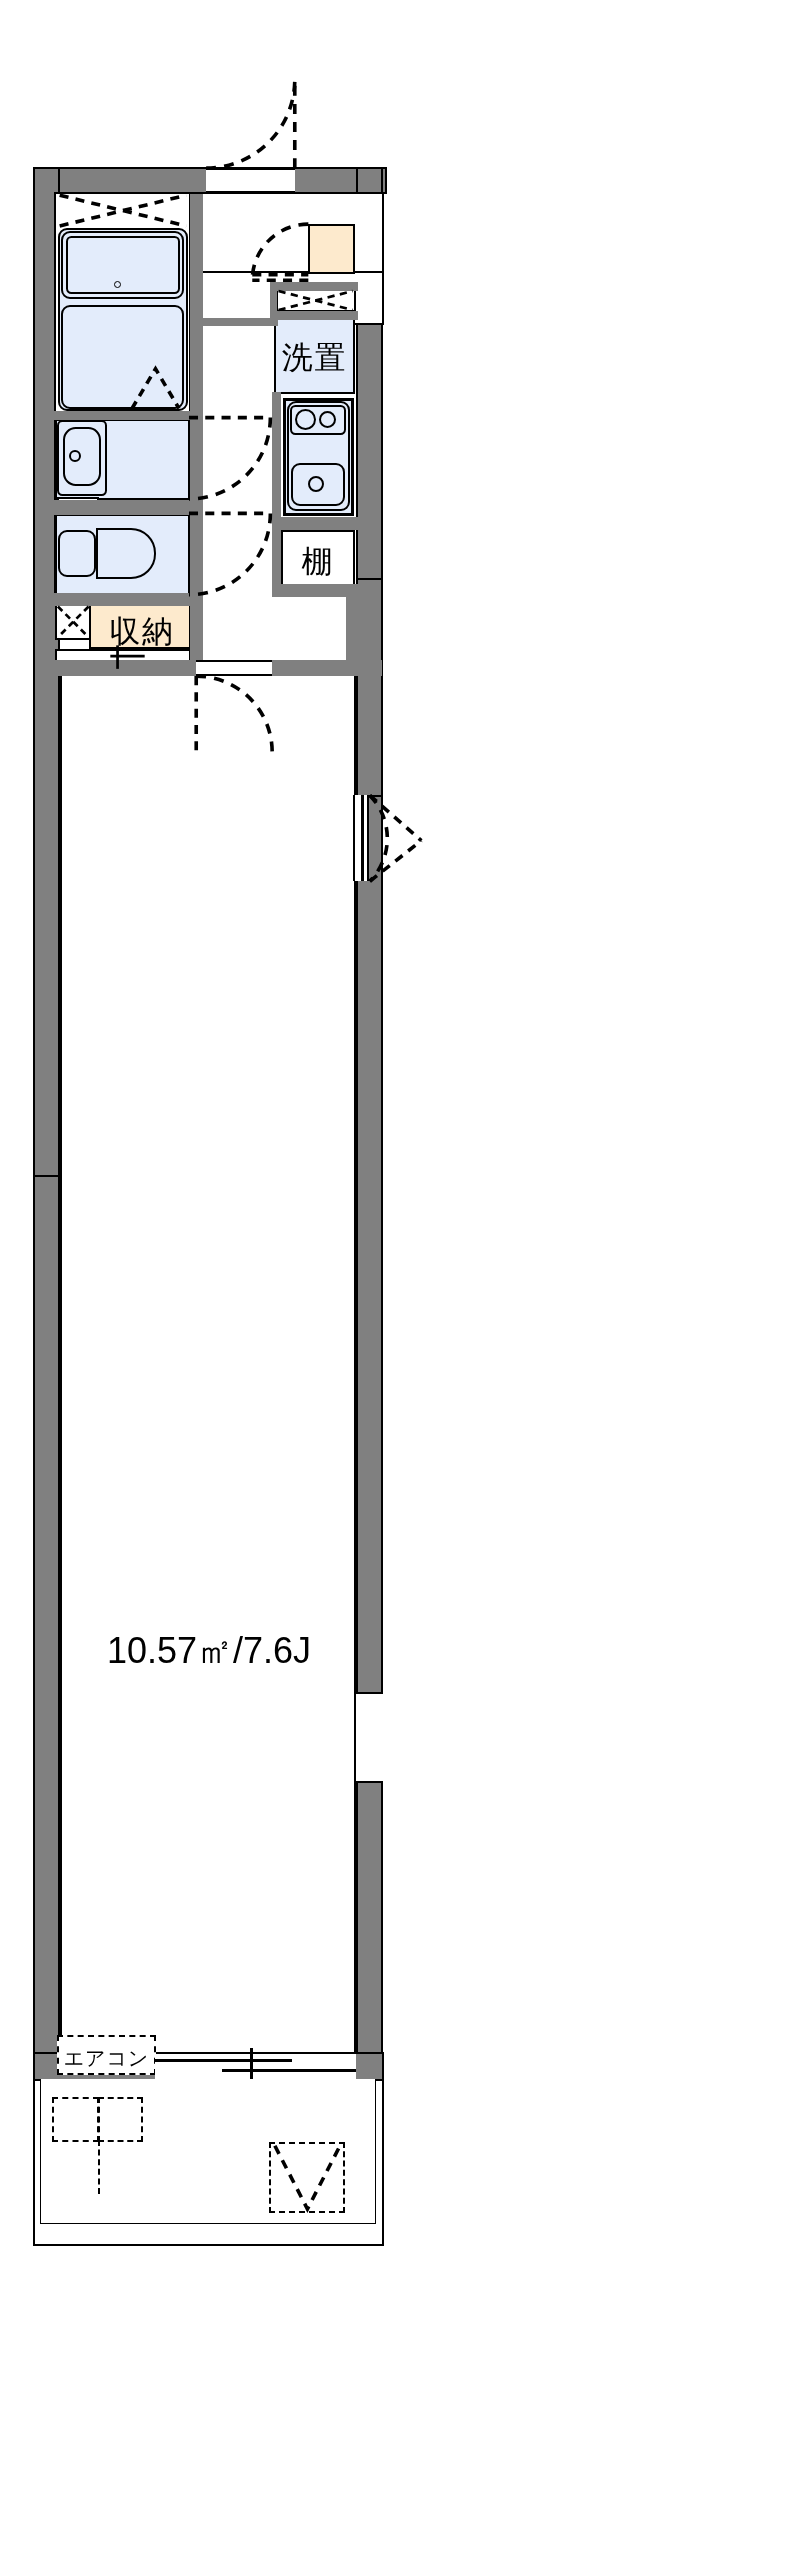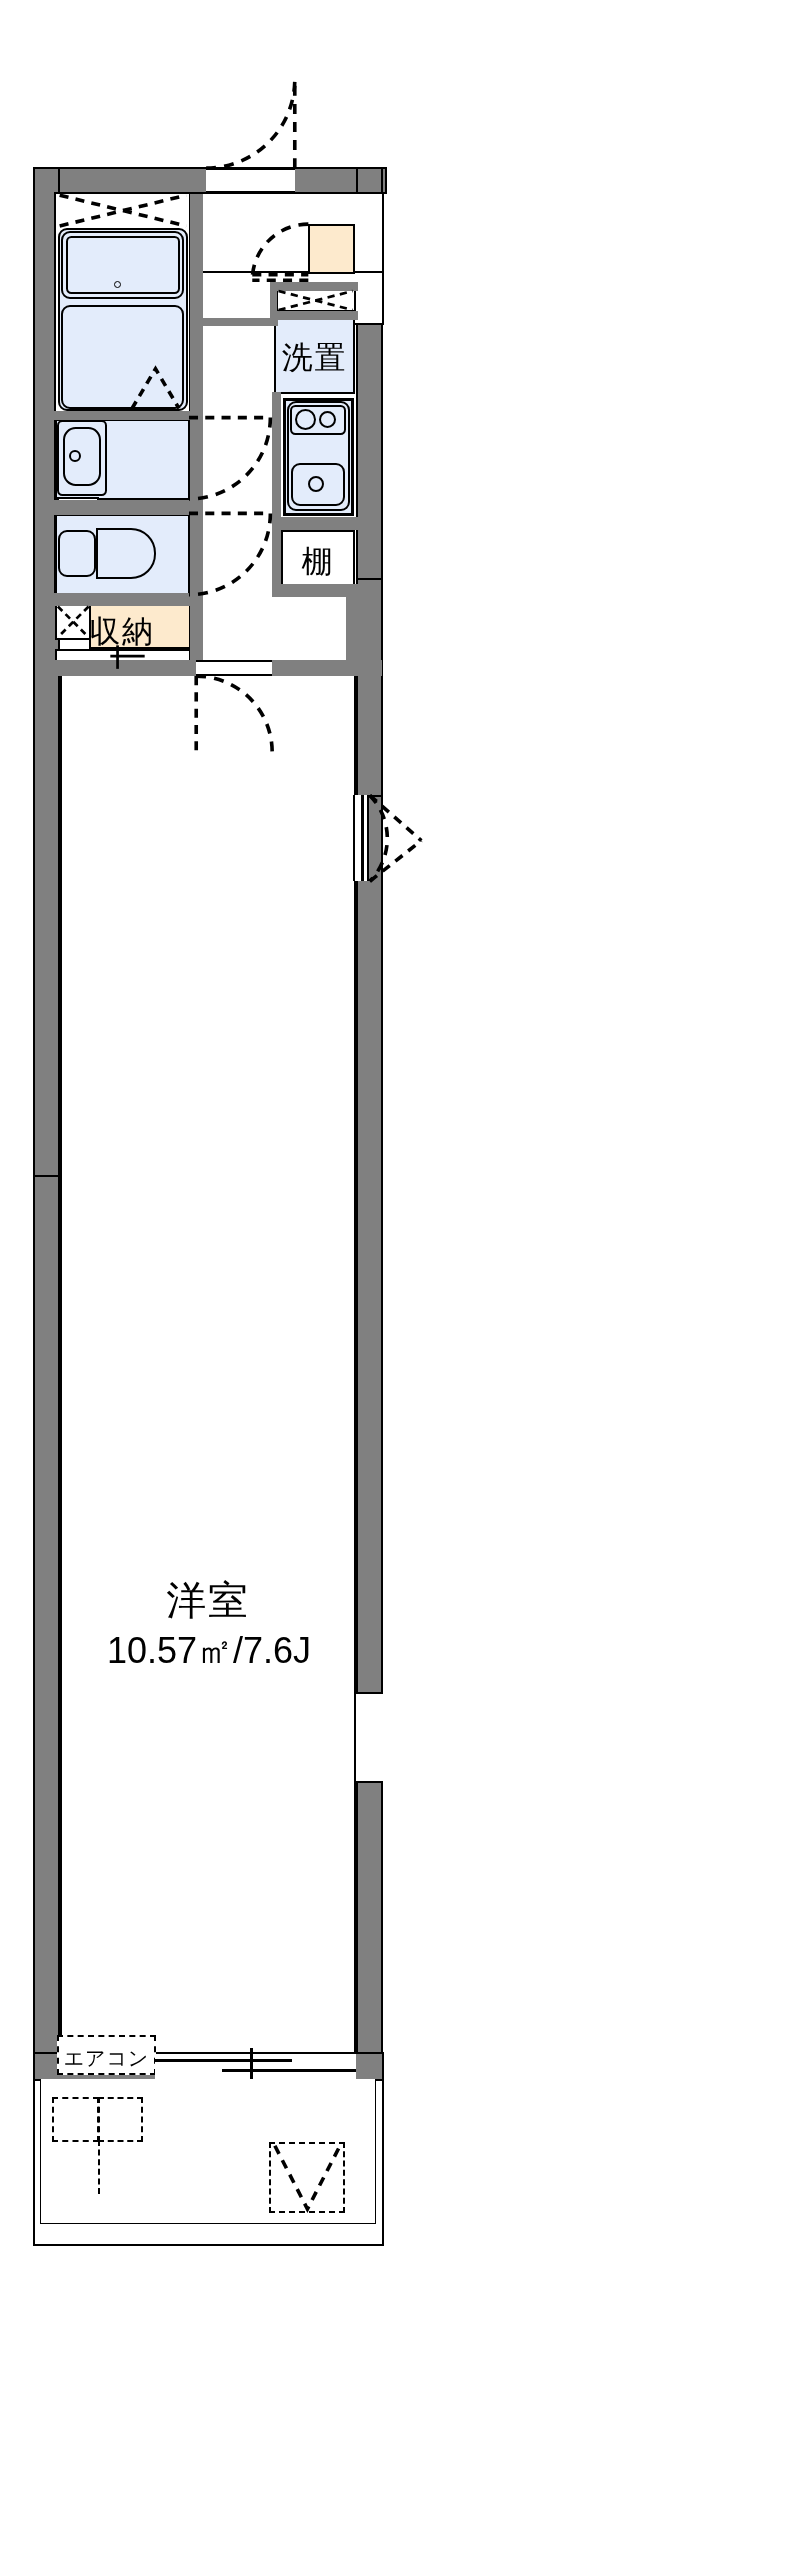--- a/index.html
+++ b/index.html
@@ -94,21 +94,21 @@
   <div class="abs fix r14" style="left:63px;top:427px;width:38px;height:59px;border-width:2.7px;"></div>
   <div class="abs fix circ" style="left:69px;top:450px;width:11.8px;height:11.8px;border-width:2.7px;"></div>
   <div class="abs whitebox" style="left:57px;top:497px;width:42px;height:9px;border-width:2.7px;"></div>
 
   <div class="abs fix" style="left:54px;top:513px;width:137px;height:83px;border-width:3.6px;"></div>
   <div class="abs fix r10" style="left:58px;top:530px;width:38px;height:47px;border-width:2.7px;"></div>
   <div class="abs fix" style="left:96px;top:528px;width:60px;height:51px;border-width:2.7px;border-radius:0 25px 25px 0;"></div>
 
   <div class="abs whitebox" style="left:55px;top:604px;width:36px;height:36px;"></div>
   <div class="abs store" style="left:89px;top:602px;width:102px;height:47px;"></div>
-  <div class="lbl lbl-fix" style="left:71px;top:611px;width:102px;">収納</div>
+  <div class="lbl lbl-fix" style="left:91px;top:611px;width:102px;">収納</div>
 
   <div class="abs whitebox" style="left:55px;top:649px;width:136px;height:14.5px;border-width:2.7px;"></div>
 
   <div class="abs wall-inner" style="left:190px;top:194px;width:12.7px;height:217px;"></div>
   <div class="abs wall-inner" style="left:190px;top:411px;width:12.7px;height:98px;"></div>
   <div class="abs wall-inner" style="left:190px;top:506px;width:12.7px;height:98px;"></div>
   <div class="abs wall-inner" style="left:190px;top:601px;width:12.7px;height:65px;"></div>
 
   <div class="abs wall-inner" style="left:54px;top:411px;width:137px;height:9px;"></div>
 
@@ -129,21 +129,20 @@
   <div class="abs wall-inner" style="left:52px;top:660px;width:145px;height:16.3px;"></div>
   <div class="abs wall-inner" style="left:272px;top:660px;width:110px;height:16.3px;"></div>
 
   <div class="abs wall-inner" style="left:346px;top:597px;width:11.8px;height:71px;"></div>
 
   <div class="abs whitebox noborder" style="left:196px;top:660px;width:76px;height:16.3px;background:#fff;border-top:2.7px solid #000;border-bottom:2.7px solid #000;"></div>
 
   <div class="abs" style="left:60px;top:676px;width:296px;height:1376px;background:#ffffff;
               border-left:2.7px solid #000;border-right:2.7px solid #000;"></div>
 
-  <div class="lbl lbl-room" style="left:60px;top:1573px;width:296px;">洋室</div>
   <div class="lbl lbl-area" style="left:42px;top:1627px;width:334px;">10.57㎡/7.6J</div>
 
   <div class="abs whitebox noborder" style="left:353px;top:795px;width:16.3px;height:86px;background:#fff;
               border-left:2.7px solid #000;border-right:2.7px solid #000;"></div>
   <div class="abs" style="left:361px;top:795px;width:2.7px;height:86px;background:#000;"></div>
 
   <div class="abs dash" style="left:57px;top:2035px;width:99px;height:40px;background:#fff;"></div>
   <div class="lbl lbl-small" style="left:57px;top:2045px;width:99px;">エアコン</div>
 
   <div class="abs whitebox noborder" style="left:155px;top:2054px;width:201px;height:25px;background:#fff;"></div>

